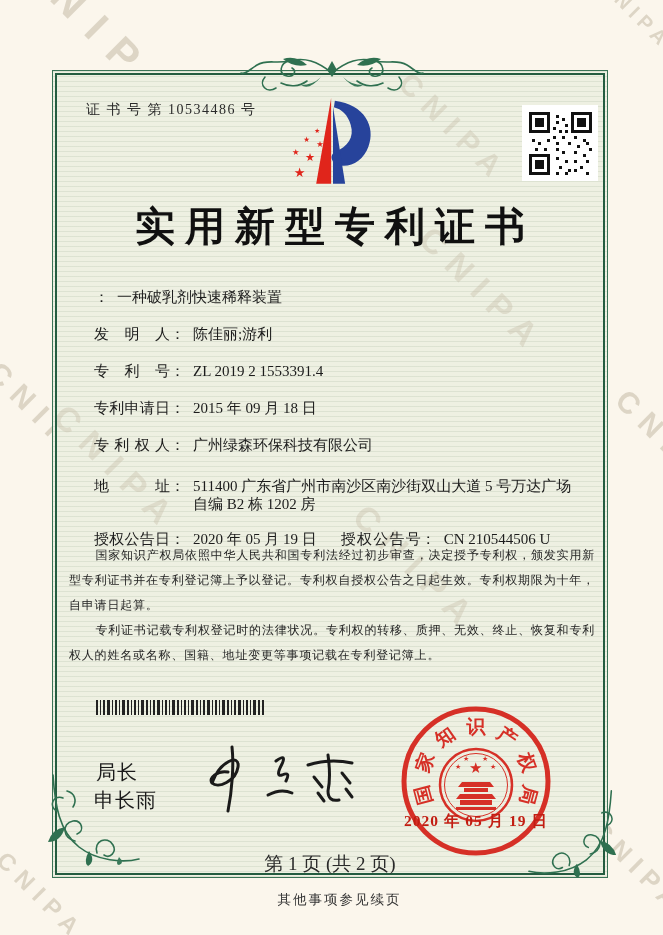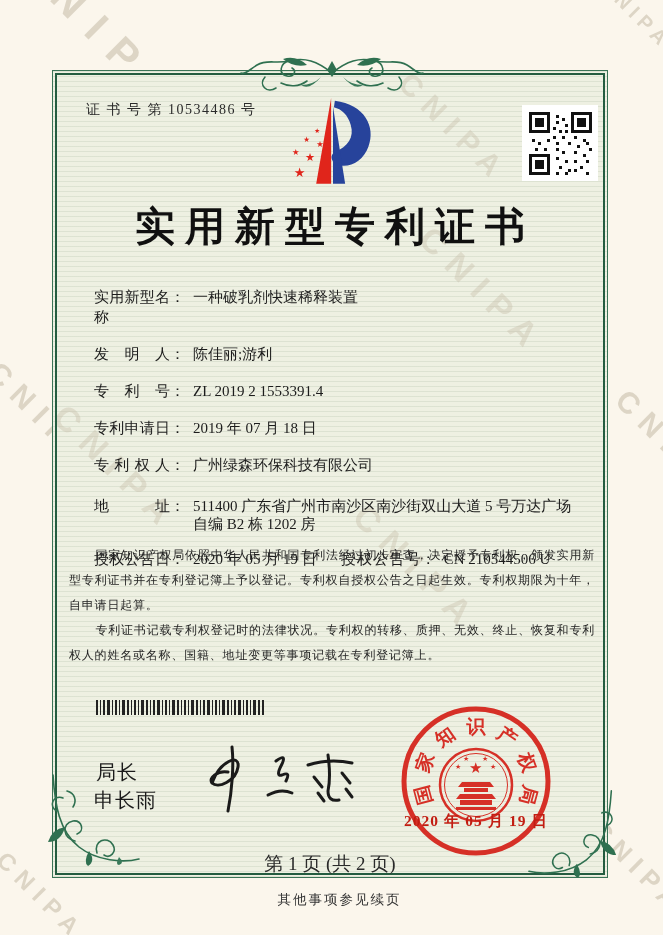--- a/index.html
+++ b/index.html
@@ -209,38 +209,37 @@
             <rect x="48" y="6" width="9" height="9"></rect>
             <rect x="6" y="48" width="9" height="9"></rect>
           </g>
       </svg>
     </div>
 
     <div class="title">实用新型专利证书</div>
 
     <div class="fields">
       <div class="frow">
-        <span class="f-label">实用新型名称</span>
           <span class="f-colon">：</span>
         <span class="f-value">一种破乳剂快速稀释装置</span>
       </div>
       <div class="frow">
         <span class="f-label">发明人</span>
           <span class="f-colon">：</span>
         <span class="f-value">陈佳丽;游利</span>
       </div>
       <div class="frow">
         <span class="f-label">专利号</span>
           <span class="f-colon">：</span>
         <span class="f-value">ZL 2019 2 1553391.4</span>
       </div>
       <div class="frow">
         <span class="f-label">专利申请日</span>
           <span class="f-colon">：</span>
-        <span class="f-value">2019 年 07 月 18 日</span>
+        <span class="f-value">2015 年 09 月 18 日</span>
       </div>
       <div class="frow">
         <span class="f-label">专利权人</span>
           <span class="f-colon">：</span>
         <span class="f-value">广州绿森环保科技有限公司</span>
       </div>
       <div class="frow address">
         <span class="f-label">地址</span>
           <span class="f-colon">：</span>
         <span class="f-value">511400 广东省广州市南沙区南沙街双山大道 5 号万达广场自编 B2 栋 1202 房</span>

